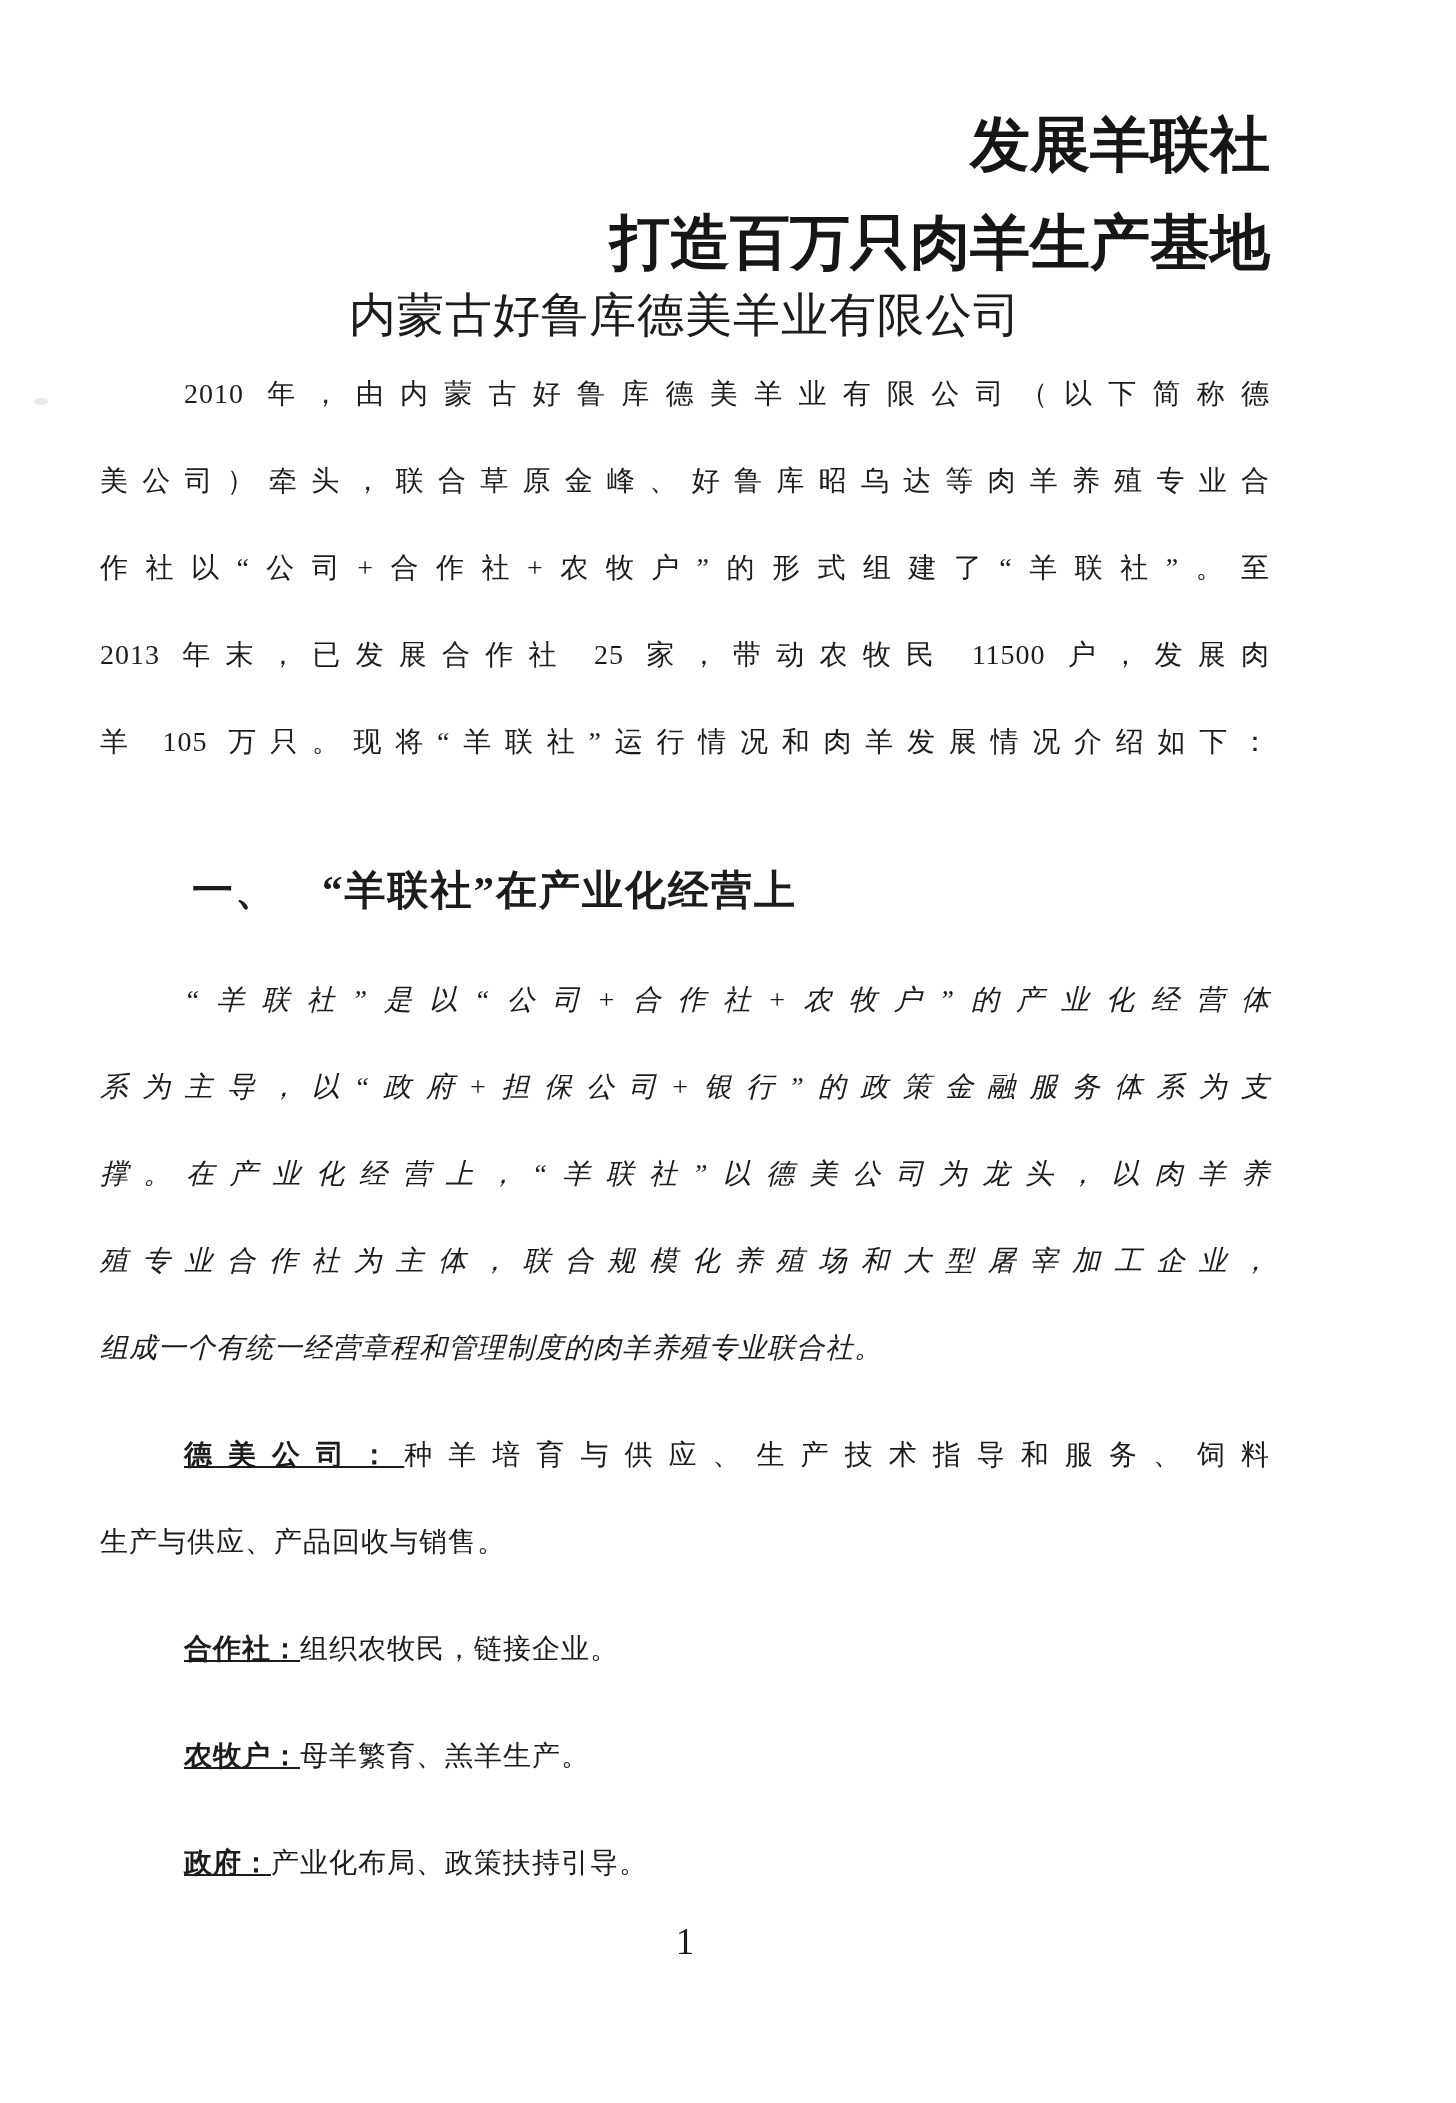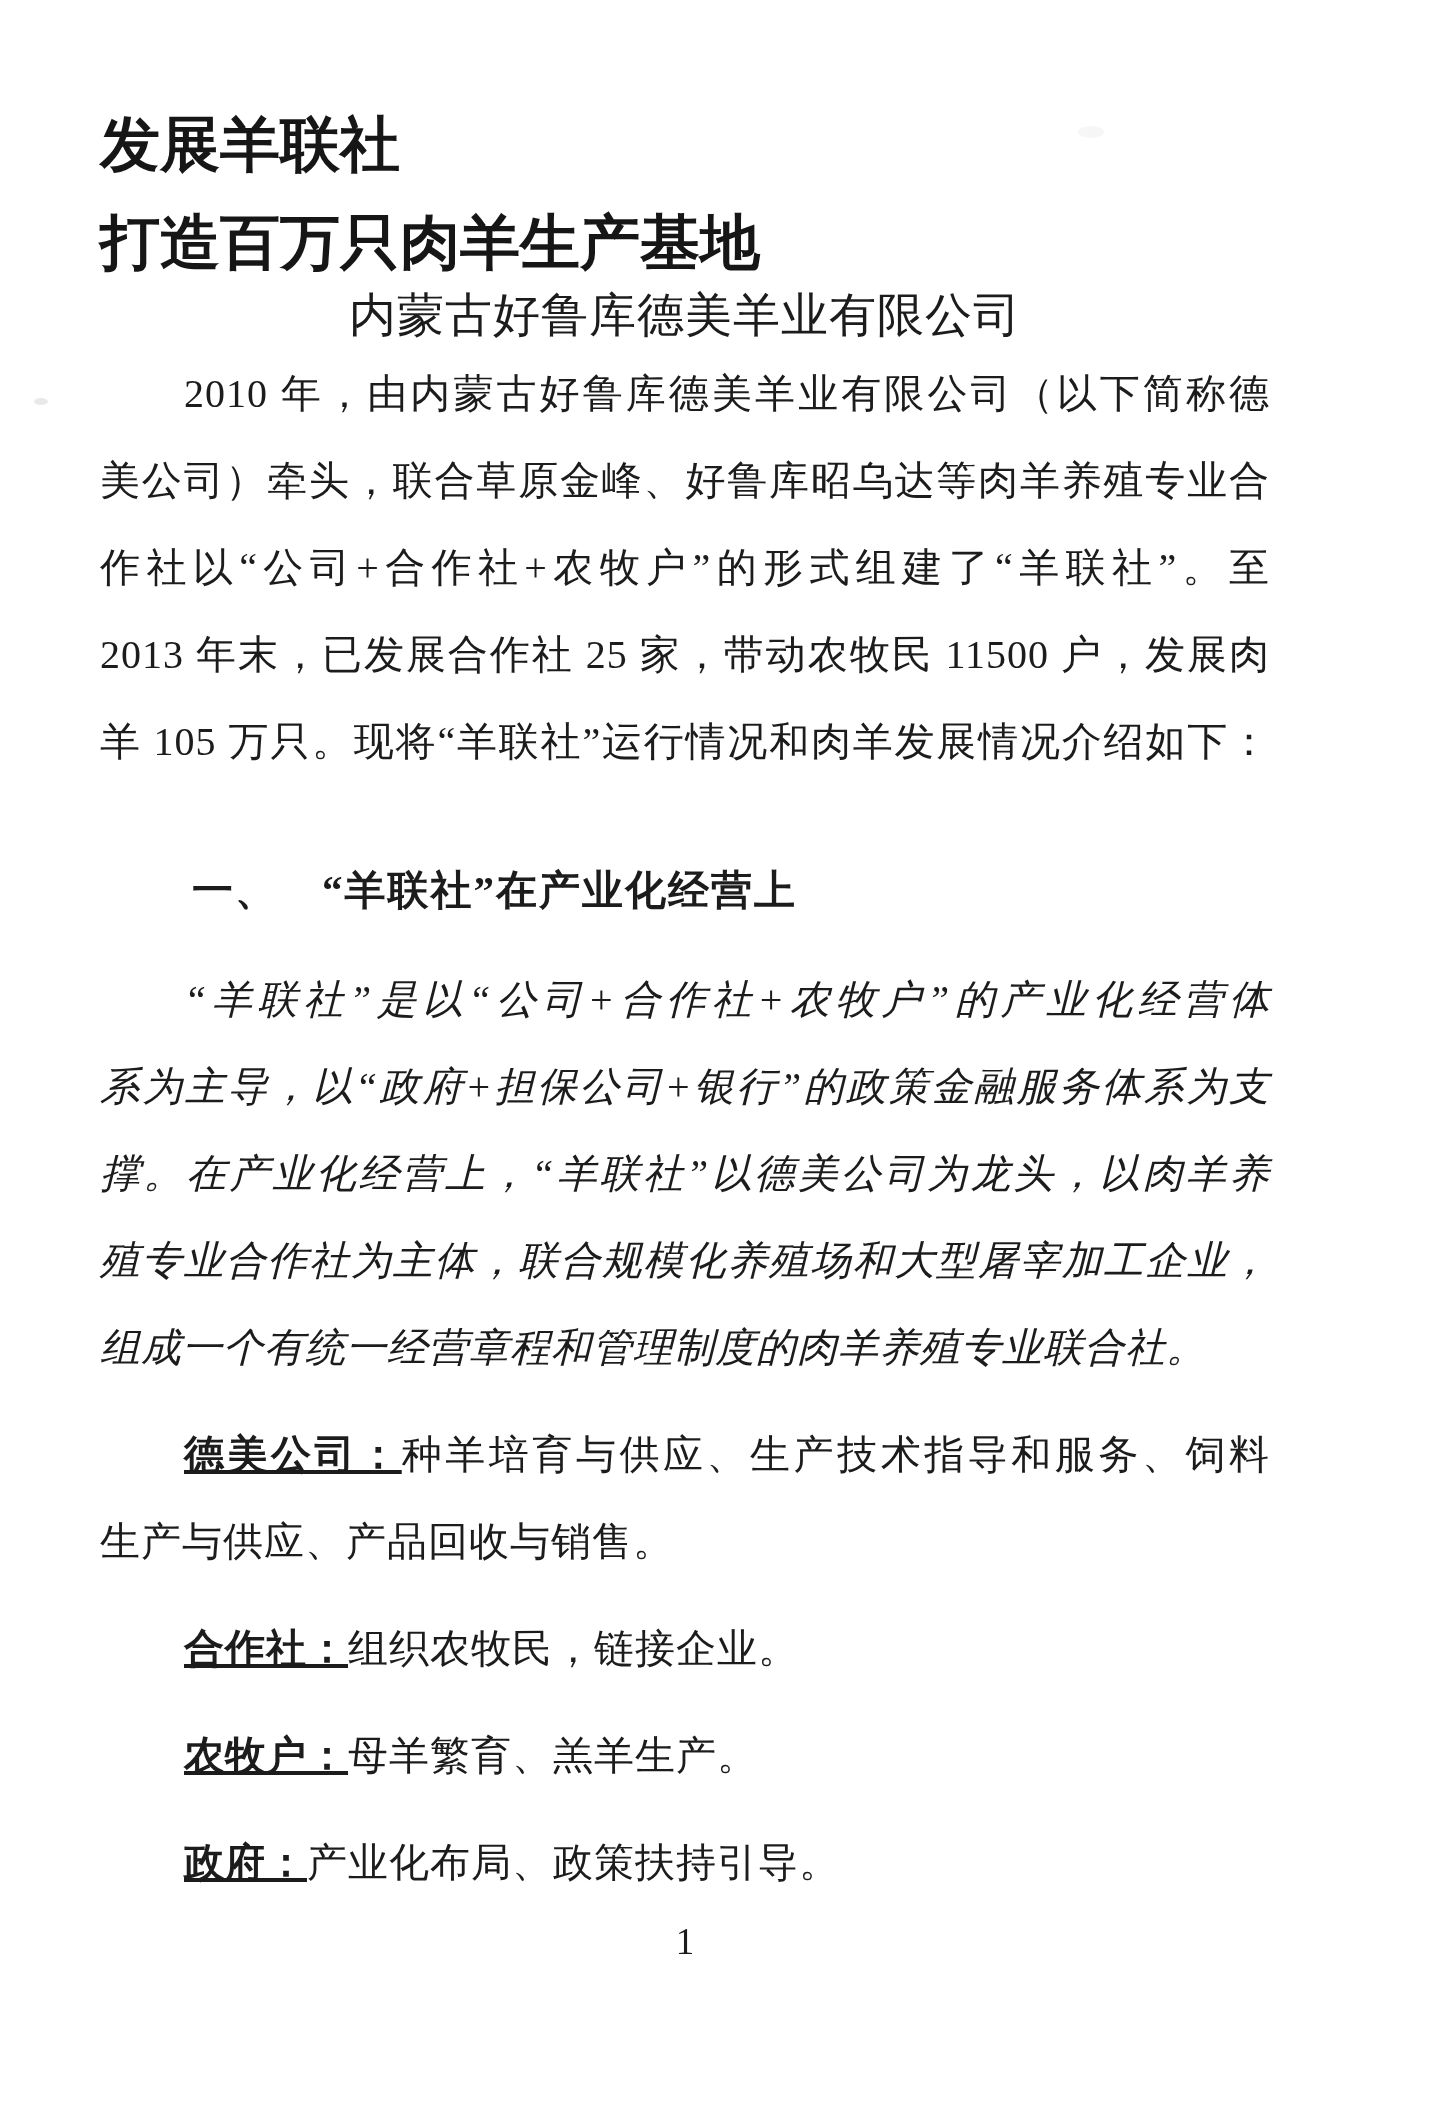--- a/index.html
+++ b/index.html
@@ -19,38 +19,38 @@
   }
   .content {
     position: absolute;
     left: 100px;
     top: 0;
     width: 1170px;
     padding-top: 96px;
   }
   .title {
     margin: 0;
-    text-align: left;
+    text-align: right;
     font-size: 60px;
     font-weight: bold;
     line-height: 98px;
     color: #161616;
     white-space: nowrap;
   }
   .subtitle {
     margin: 0;
     text-align: center;
     font-size: 47px;
     line-height: 46px;
     letter-spacing: 1px;
   }
   .para { margin: 0; }
   .para-intro { margin-top: 12px; }
   .line {
-    font-size: 40px;
+    font-size: 28px;
     line-height: 87px;
     letter-spacing: 1px;
     text-align: left;
     white-space: normal;
   }
   .justify {
     text-align: justify;
     text-align-last: justify;
     text-justify: inter-ideograph;
   }

